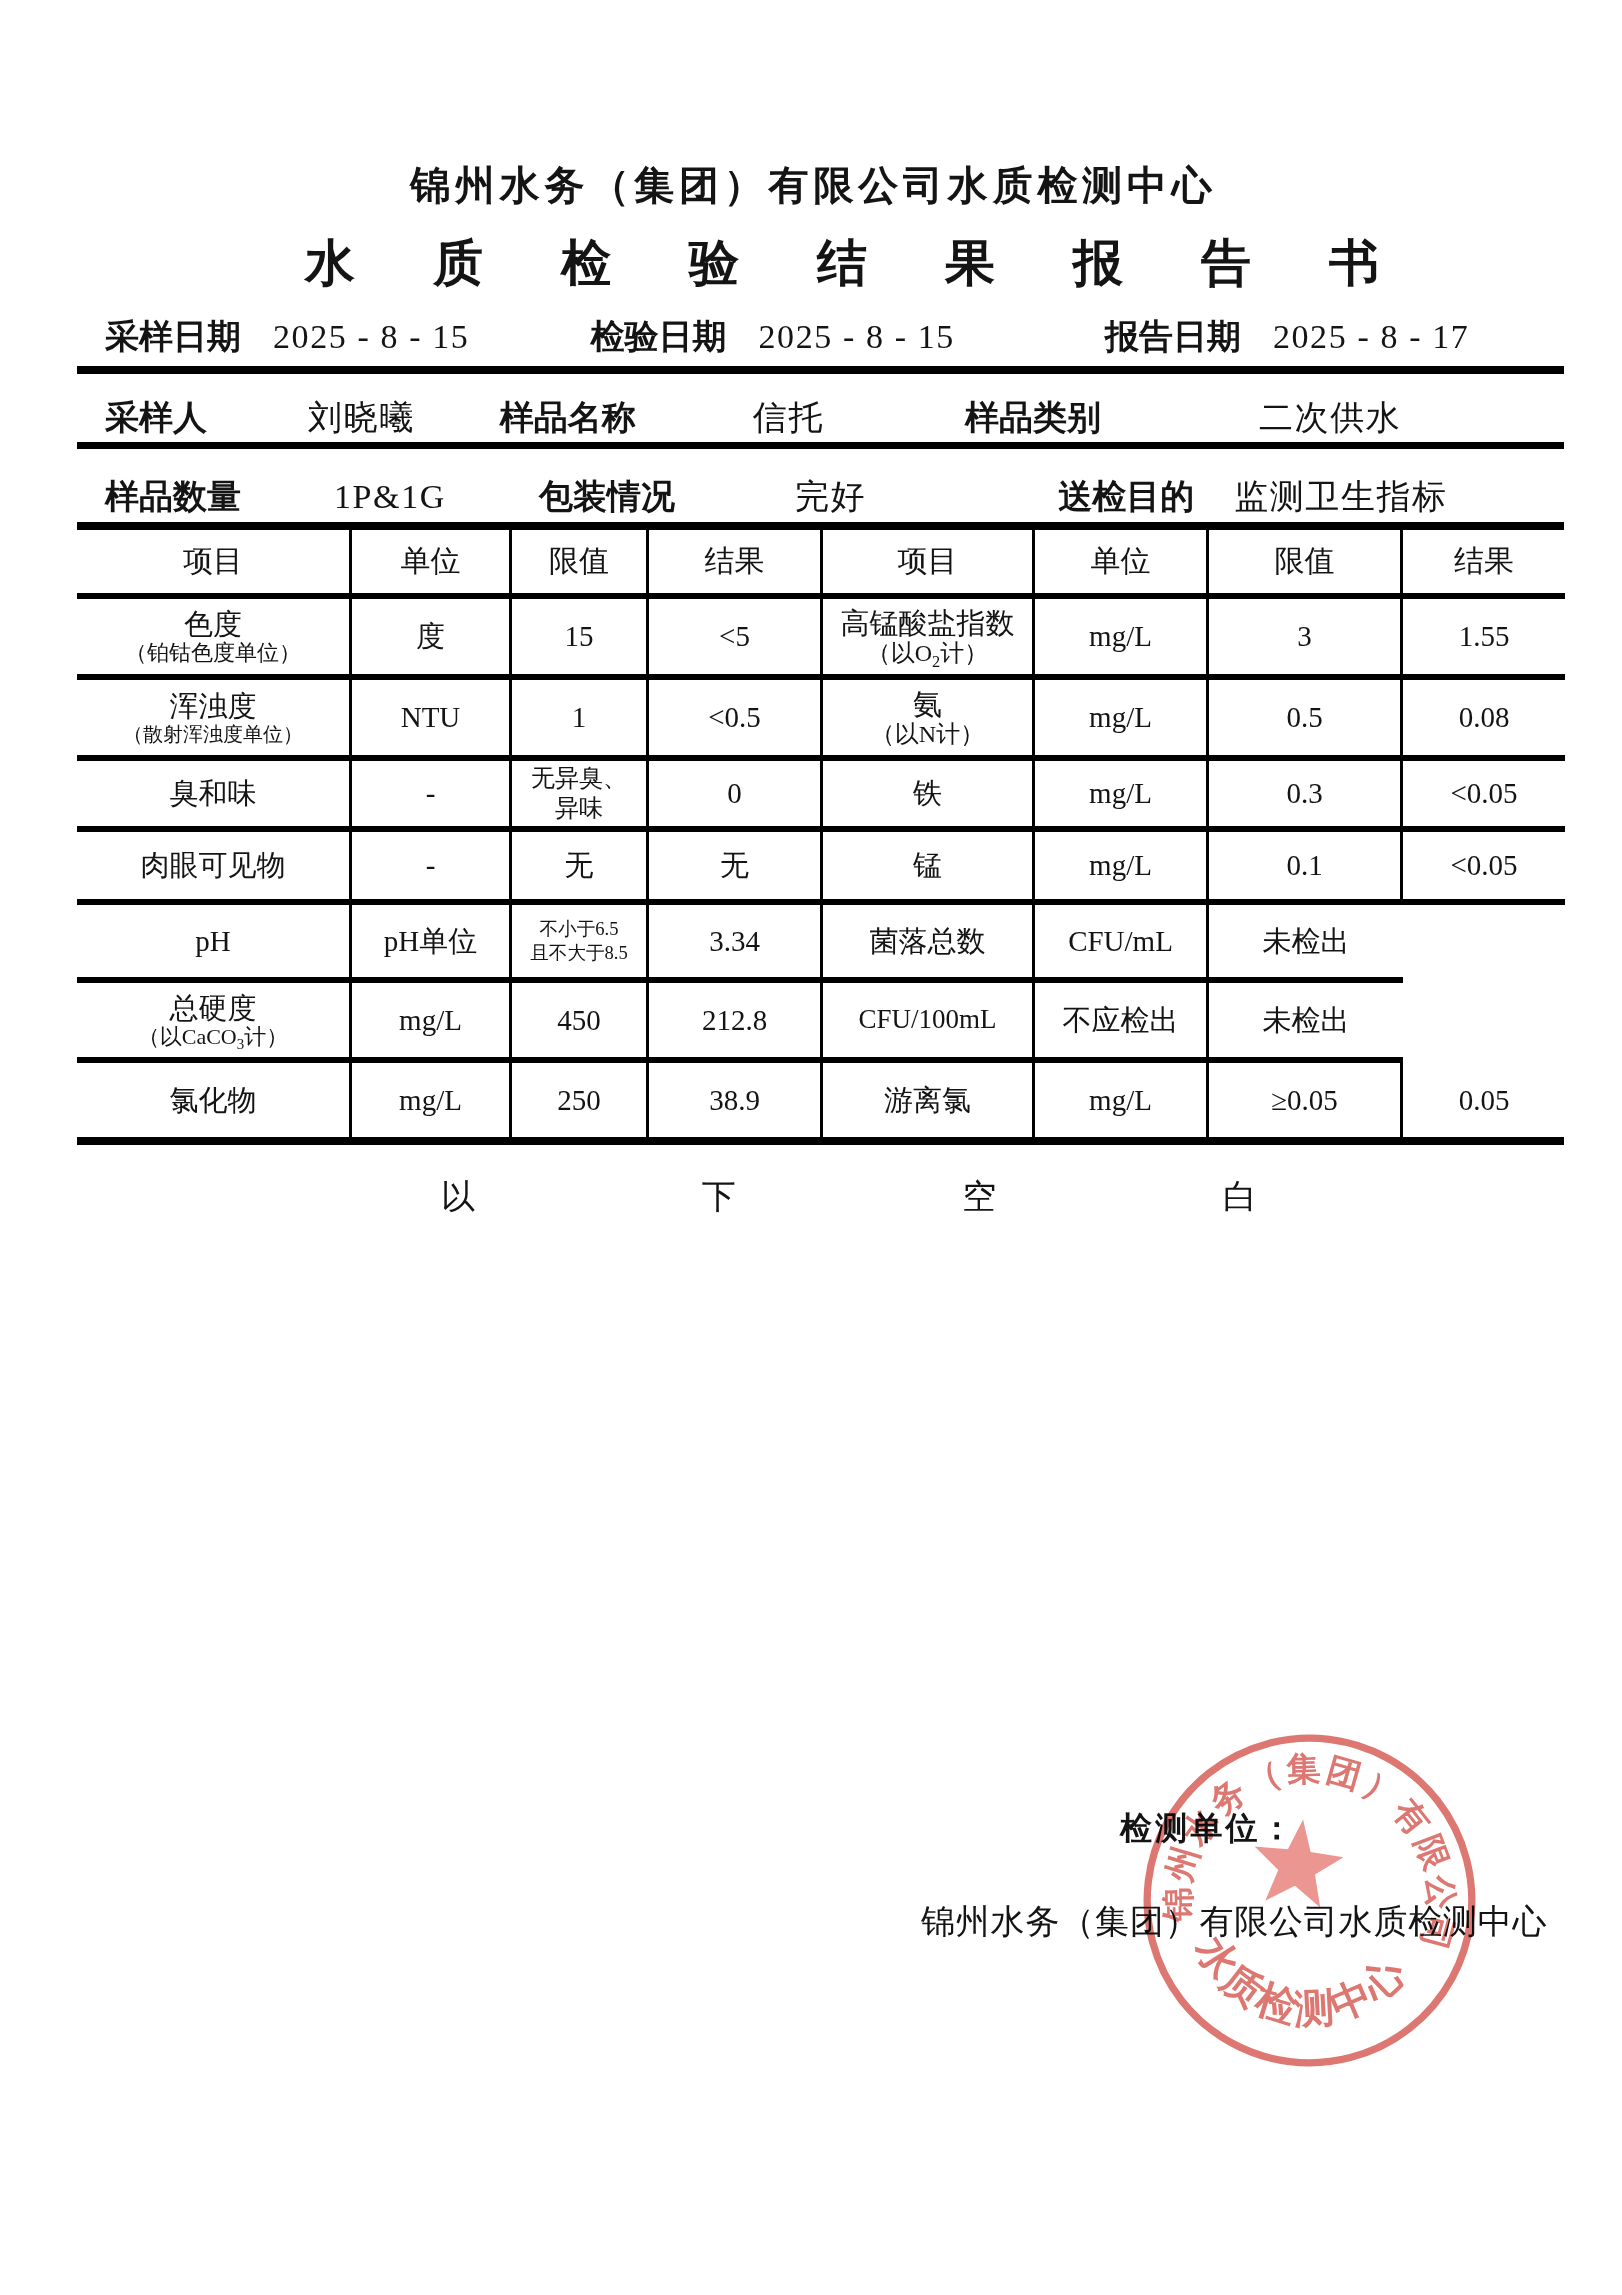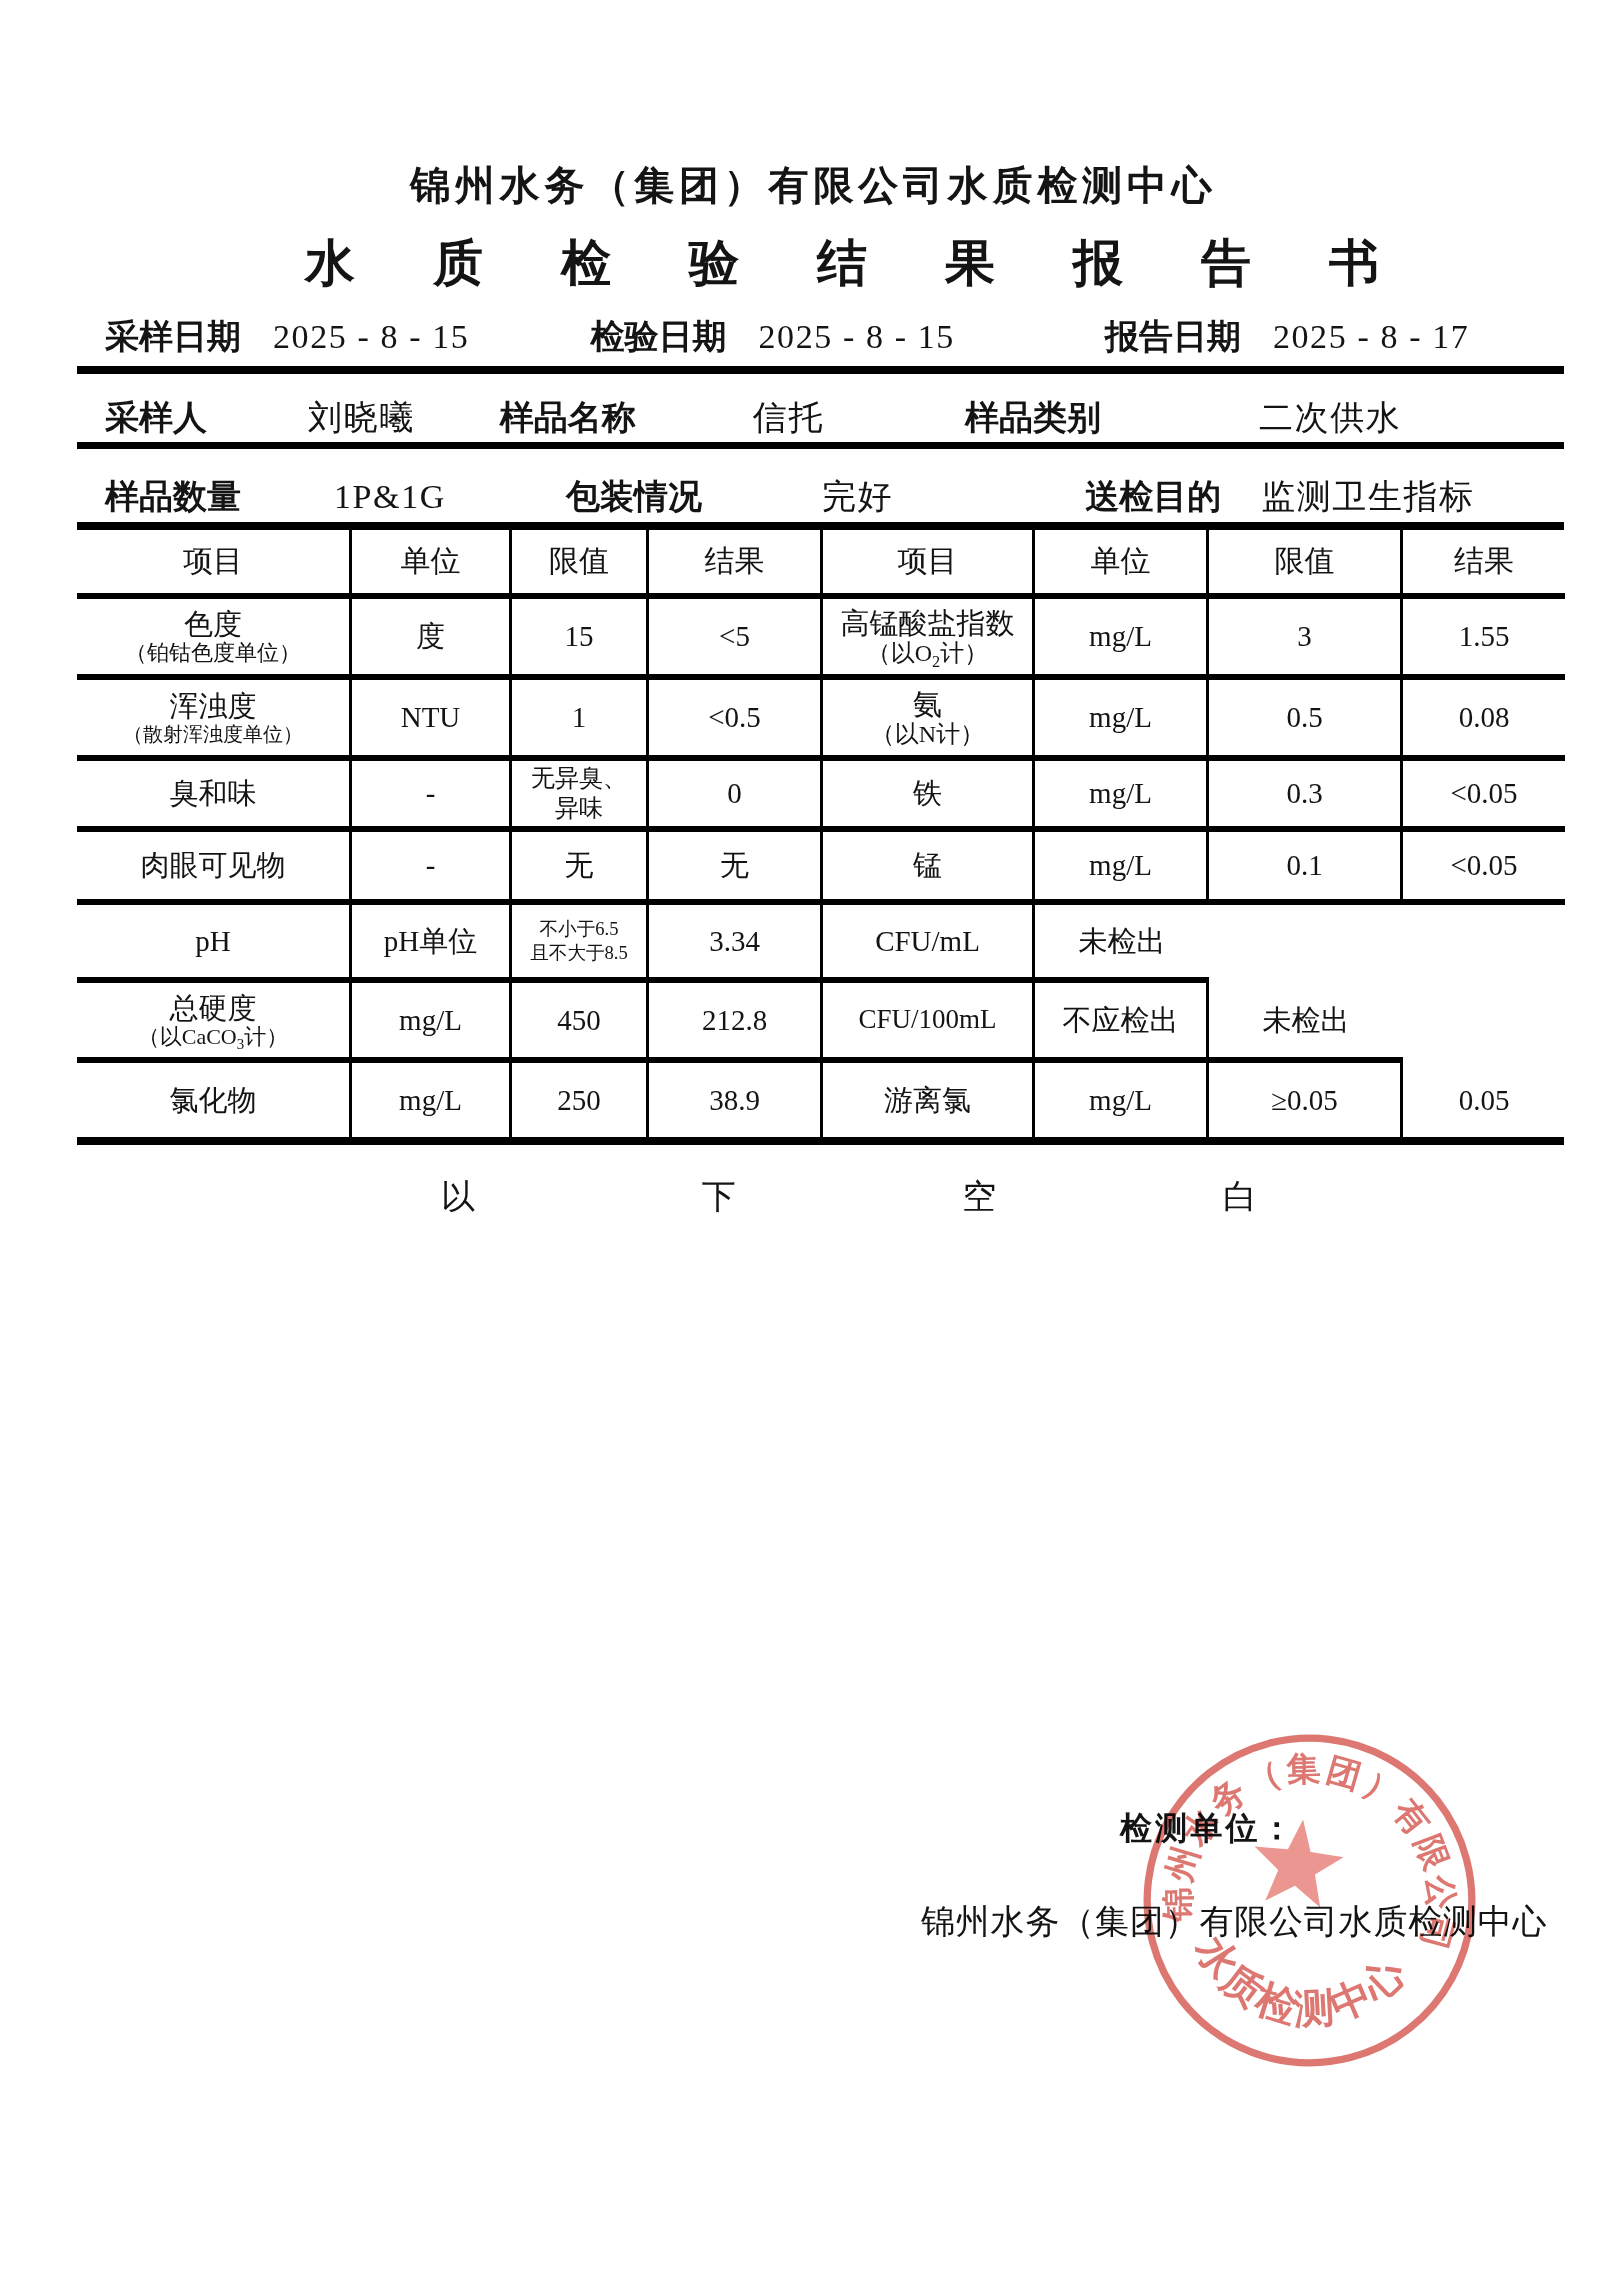--- a/index.html
+++ b/index.html
@@ -77,21 +77,21 @@
     <span class="val" style="margin-left:101px;">刘晓曦</span>
     <span class="lab" style="margin-left:85px;">样品名称</span>
     <span class="val" style="margin-left:117px;">信托</span>
     <span class="lab" style="margin-left:141px;">样品类别</span>
     <span class="val" style="margin-left:158px;">二次供水</span>
   </div>
 
   <div class="meta" style="top:474px;height:48px;">
     <span class="lab" style="margin-left:28px;">样品数量</span>
     <span class="val" style="margin-left:93px;">1P&amp;1G</span>
-    <span class="lab" style="margin-left:120px;">包装情况</span>
+    <span class="lab" style="margin-left:93px;">包装情况</span>
     <span class="val" style="margin-left:120px;">完好</span>
     <span class="lab" style="margin-left:192px;">送检目的</span>
     <span class="val" style="margin-left:40px;">监测卫生指标</span>
   </div>
 
   <div class="rtable">
 
     <div class="trow" style="height:70px;">
       <div class="c hdr">项目</div>
       <div class="c hdr">单位</div>
@@ -169,20 +169,23 @@
     </div>
 
     <div class="trow" style="height:78px;">
       <div class="c">
         <div class="iname">pH</div>
       </div>
       <div class="c">pH单位</div>
       <div class="c lim lim-xs">不小于6.5
 且不大于8.5</div>
       <div class="c">3.34</div>
+      <div class="c">
+        <div class="iname">菌落总数</div>
+      </div>
       <div class="c">CFU/mL</div>
       <div class="c last">未检出</div>
     </div>
 
     <div class="trow" style="height:80px;">
       <div class="c">
         <div class="iname">总硬度</div>
         <div class="inote"><span>（以CaCO</span><sub>3</sub><span>计）</span></div>
       </div>
       <div class="c">mg/L</div>

